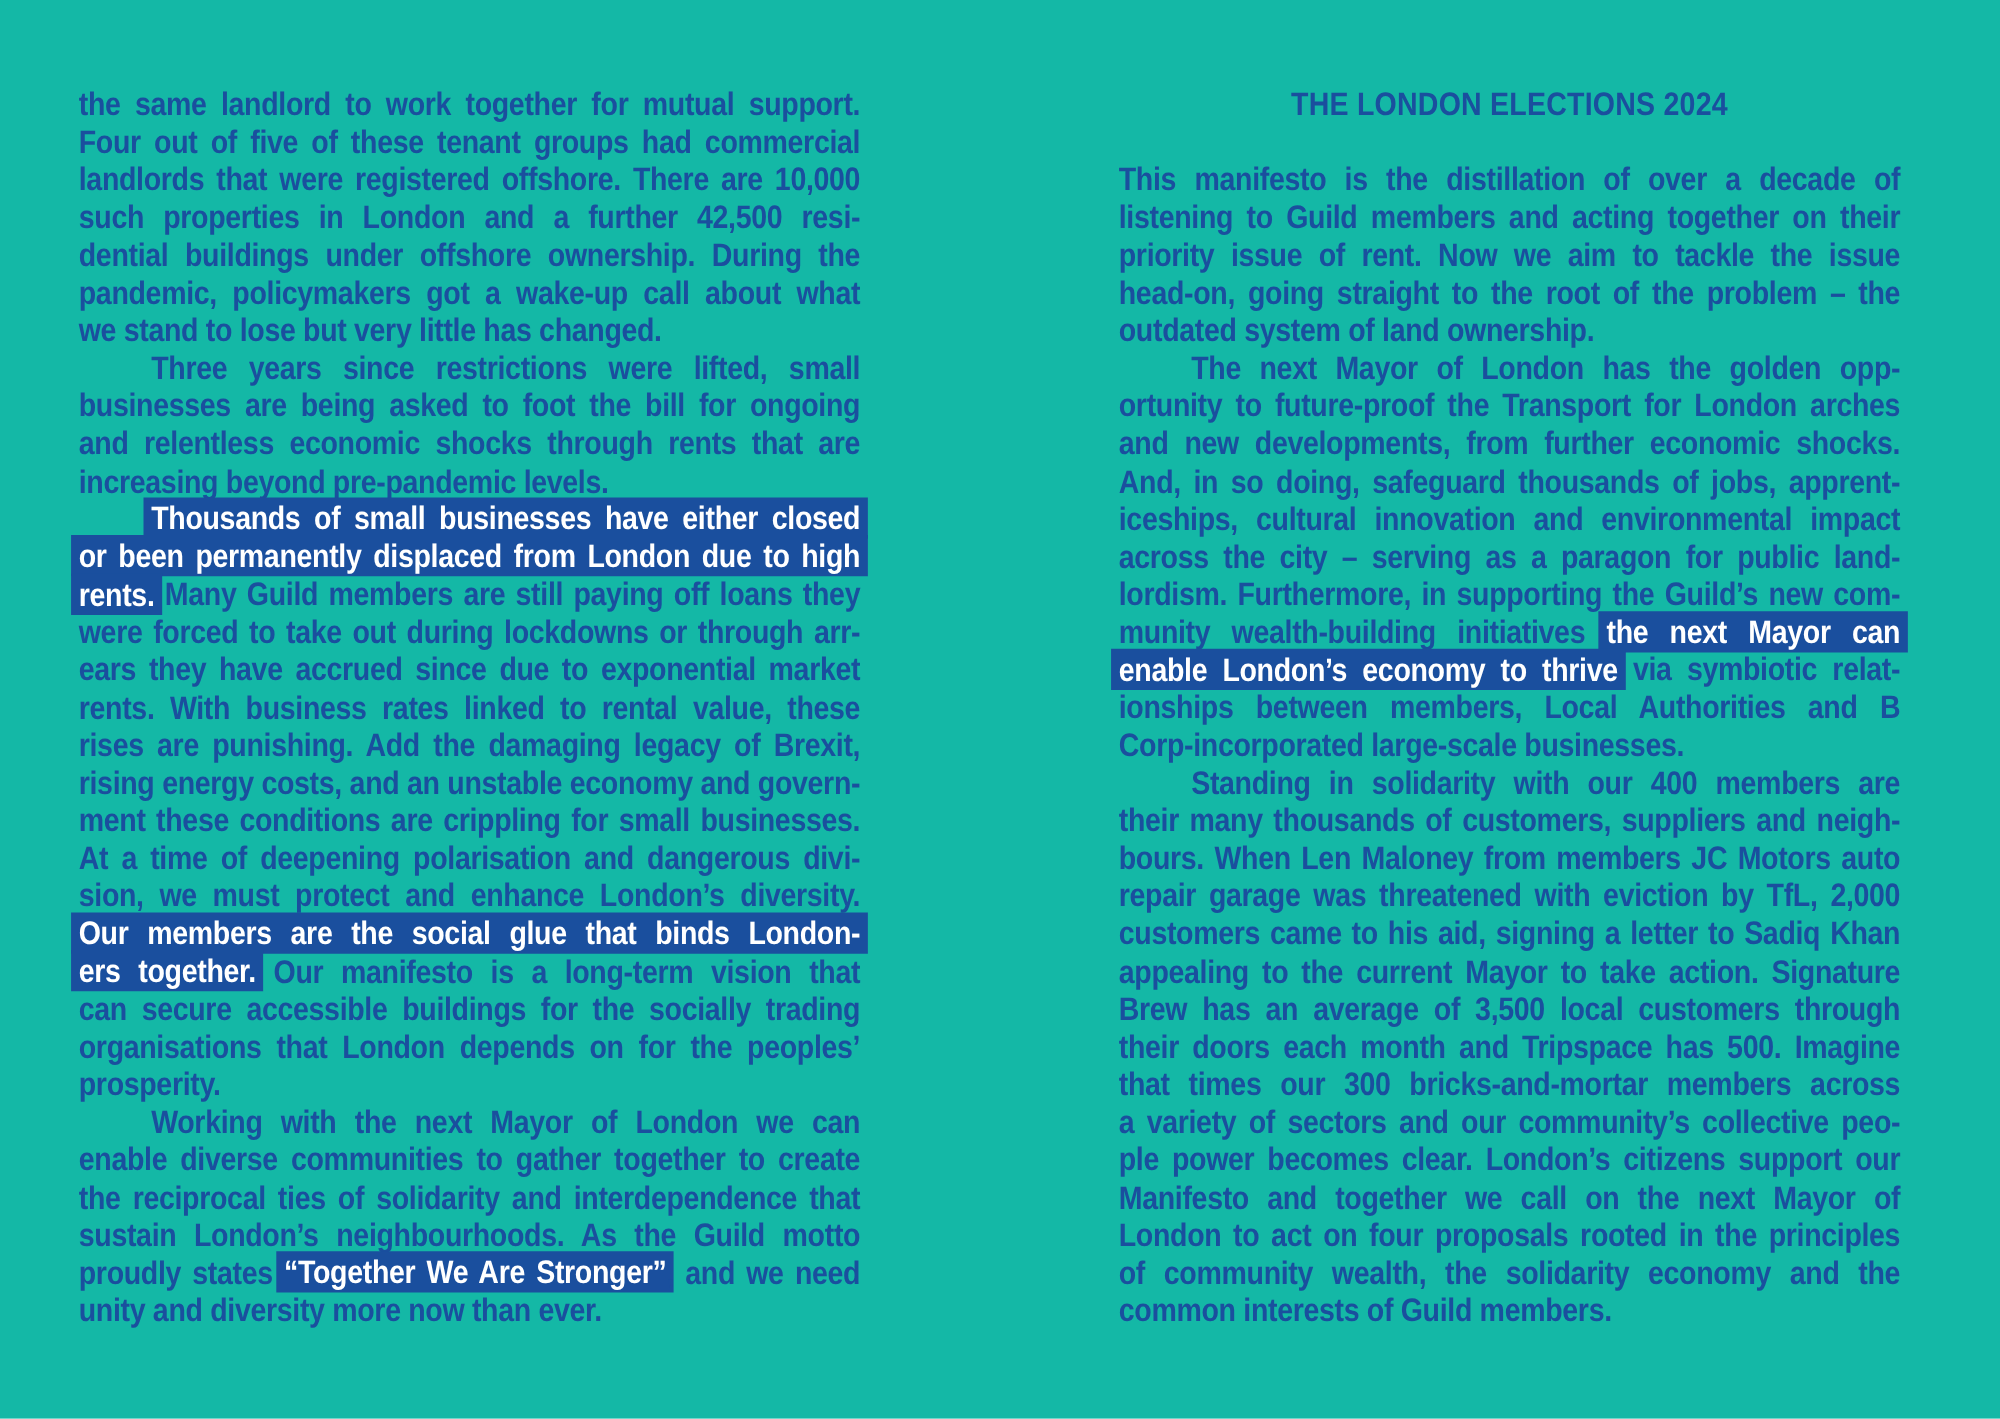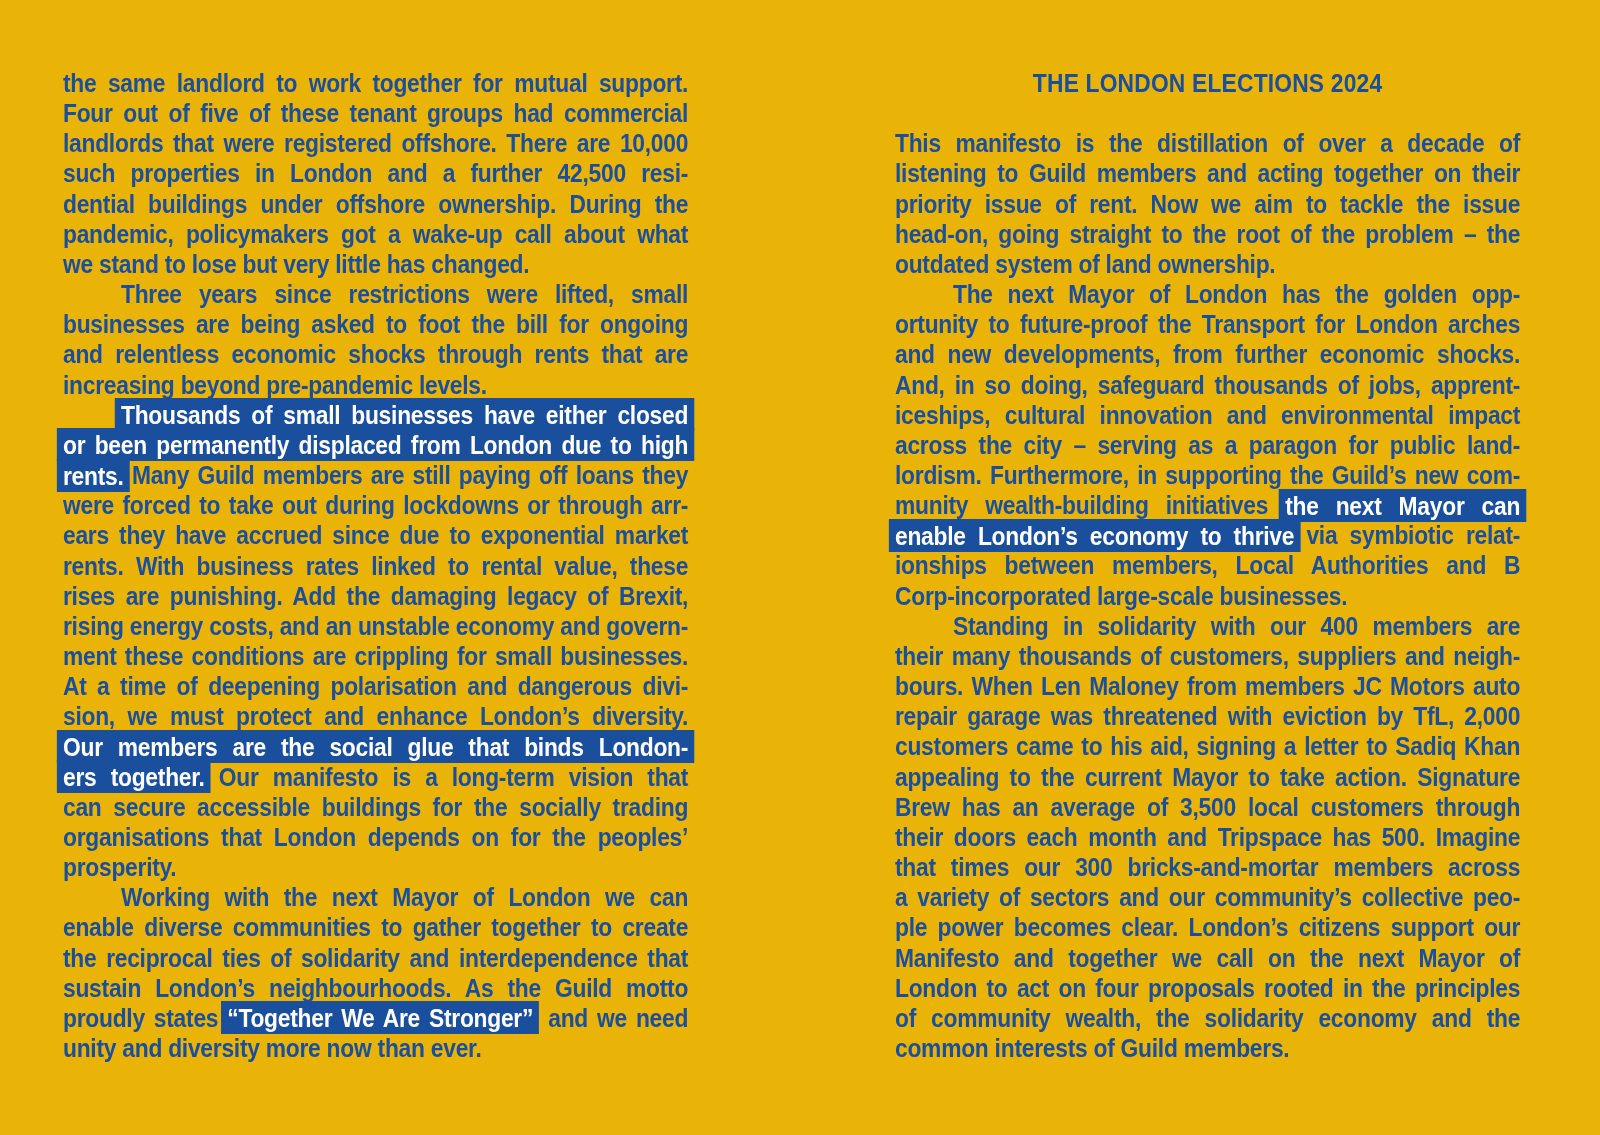--- a/index.html
+++ b/index.html
@@ -5,21 +5,21 @@
 <style>
   html, body {
     margin: 0;
     padding: 0;
     background: #ffffff;
   }
   .page {
     position: relative;
     width: 1600px;
     height: 1135px;
-    background: #eab308;
+    background: #14b8a6;
     overflow: hidden;
     font-family: "Liberation Sans", "DejaVu Sans", sans-serif;
   }
   .column {
     position: absolute;
     top: 68px;
   }
   .column.left  { left: 63px; }
   .column.right { left: 895px; }
   .col-inner {

